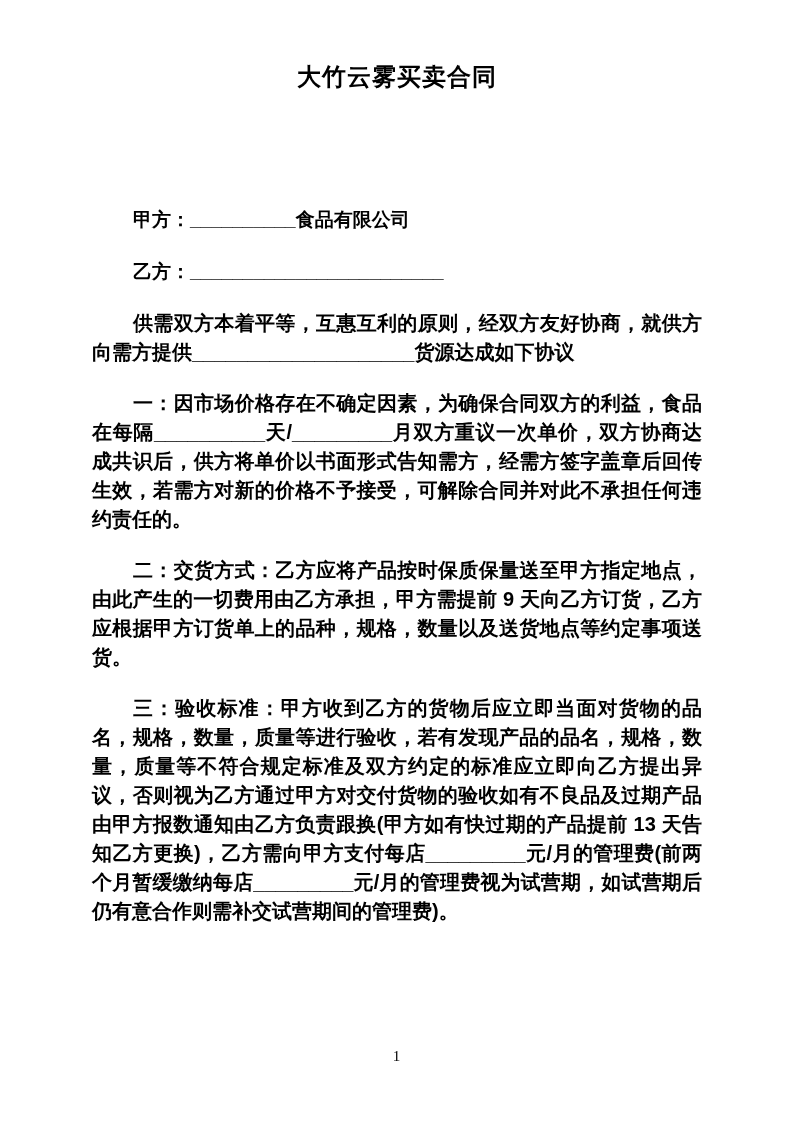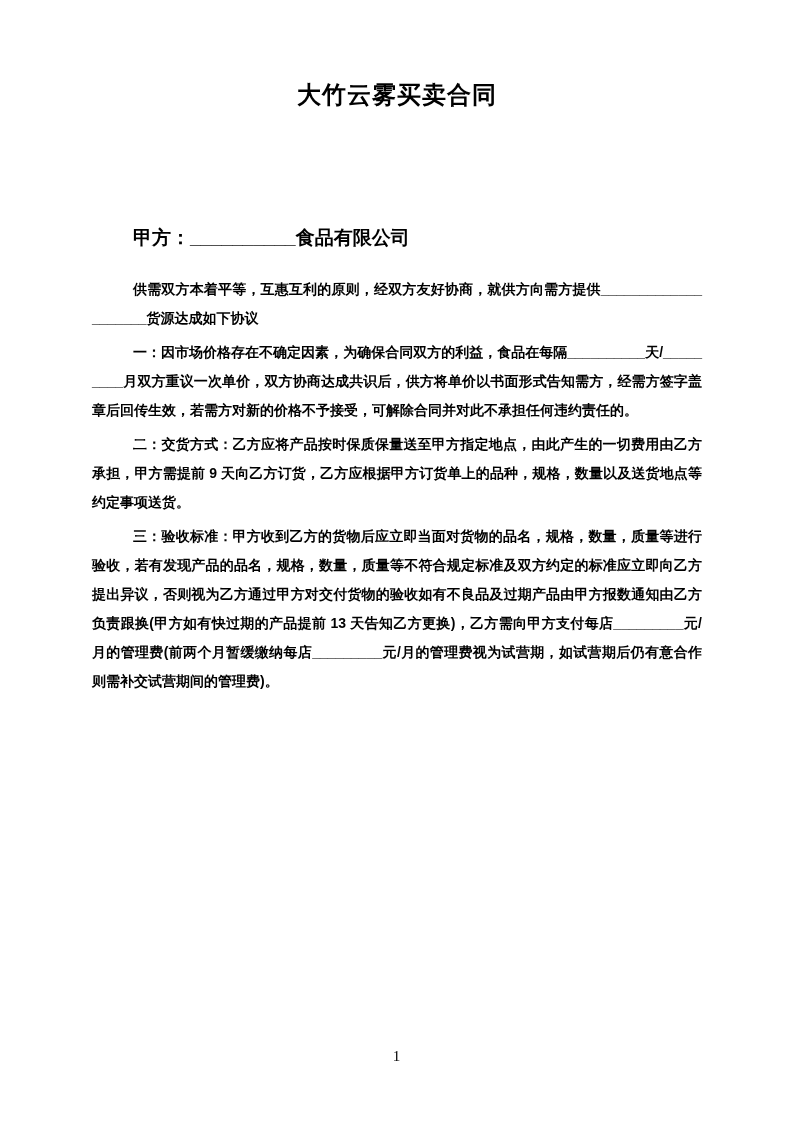--- a/index.html
+++ b/index.html
@@ -15,47 +15,47 @@
     background: #ffffff;
     color: #000000;
     font-family: "Liberation Sans", sans-serif;
     font-weight: bold;
     box-sizing: border-box;
     padding: 0 91px 0 92px;
     overflow: hidden;
   }
   .doc-title {
     margin: 0;
-    padding-top: 79px;
+    padding-top: 61px;
     font-size: 24px;
     line-height: 32px;
     text-align: center;
     font-weight: bold;
     letter-spacing: 1px;
   }
   .party-line {
     margin: 0;
     font-size: 19px;
     line-height: 29px;
     text-indent: 41px;
     white-space: nowrap;
   }
   .party-a { margin-top: 112px; }
   .party-b { margin-top: 23px; }
   .para {
     margin: 0;
-    font-size: 14px;
+    font-size: 20px;
     line-height: 29px;
     text-align: justify;
     text-indent: 41px;
     word-break: break-all;
     overflow-wrap: anywhere;
   }
   .preamble { margin-top: 23px; }
-  .clause { margin-top: 5px; }
+  .clause { margin-top: 22px; }
   .clause-4 { margin-top: 36px; }
   .page-number {
     position: absolute;
     top: 1046px;
     left: 0;
     width: 100%;
     text-align: center;
     font-family: "Liberation Serif", serif;
     font-weight: normal;
     font-size: 15px;
@@ -64,20 +64,21 @@
 </style>
 </head>
 <body>
 
 <div class="page">
 
   <h1 class="doc-title">大竹云雾买卖合同</h1>
 
   <p class="party-line party-a">甲方：__________食品有限公司</p>
 
+  <p class="party-line party-b">乙方：________________________</p>
 
   <p class="para preamble">供需双方本着平等，互惠互利的原则，经双方友好协商，就供方向需方提供____________________货源达成如下协议</p>
 
   <p class="para clause">一：因市场价格存在不确定因素，为确保合同双方的利益，食品在每隔__________天/_________月双方重议一次单价，双方协商达成共识后，供方将单价以书面形式告知需方，经需方签字盖章后回传生效，若需方对新的价格不予接受，可解除合同并对此不承担任何违约责任的。</p>
 
   <p class="para clause">二：交货方式：乙方应将产品按时保质保量送至甲方指定地点，由此产生的一切费用由乙方承担，甲方需提前 9 天向乙方订货，乙方应根据甲方订货单上的品种，规格，数量以及送货地点等约定事项送货。</p>
 
   <p class="para clause">三：验收标准：甲方收到乙方的货物后应立即当面对货物的品名，规格，数量，质量等进行验收，若有发现产品的品名，规格，数量，质量等不符合规定标准及双方约定的标准应立即向乙方提出异议，否则视为乙方通过甲方对交付货物的验收如有不良品及过期产品由甲方报数通知由乙方负责跟换(甲方如有快过期的产品提前 13 天告知乙方更换)，乙方需向甲方支付每店_________元/月的管理费(前两个月暂缓缴纳每店_________元/月的管理费视为试营期，如试营期后仍有意合作则需补交试营期间的管理费)。</p>
 
 

